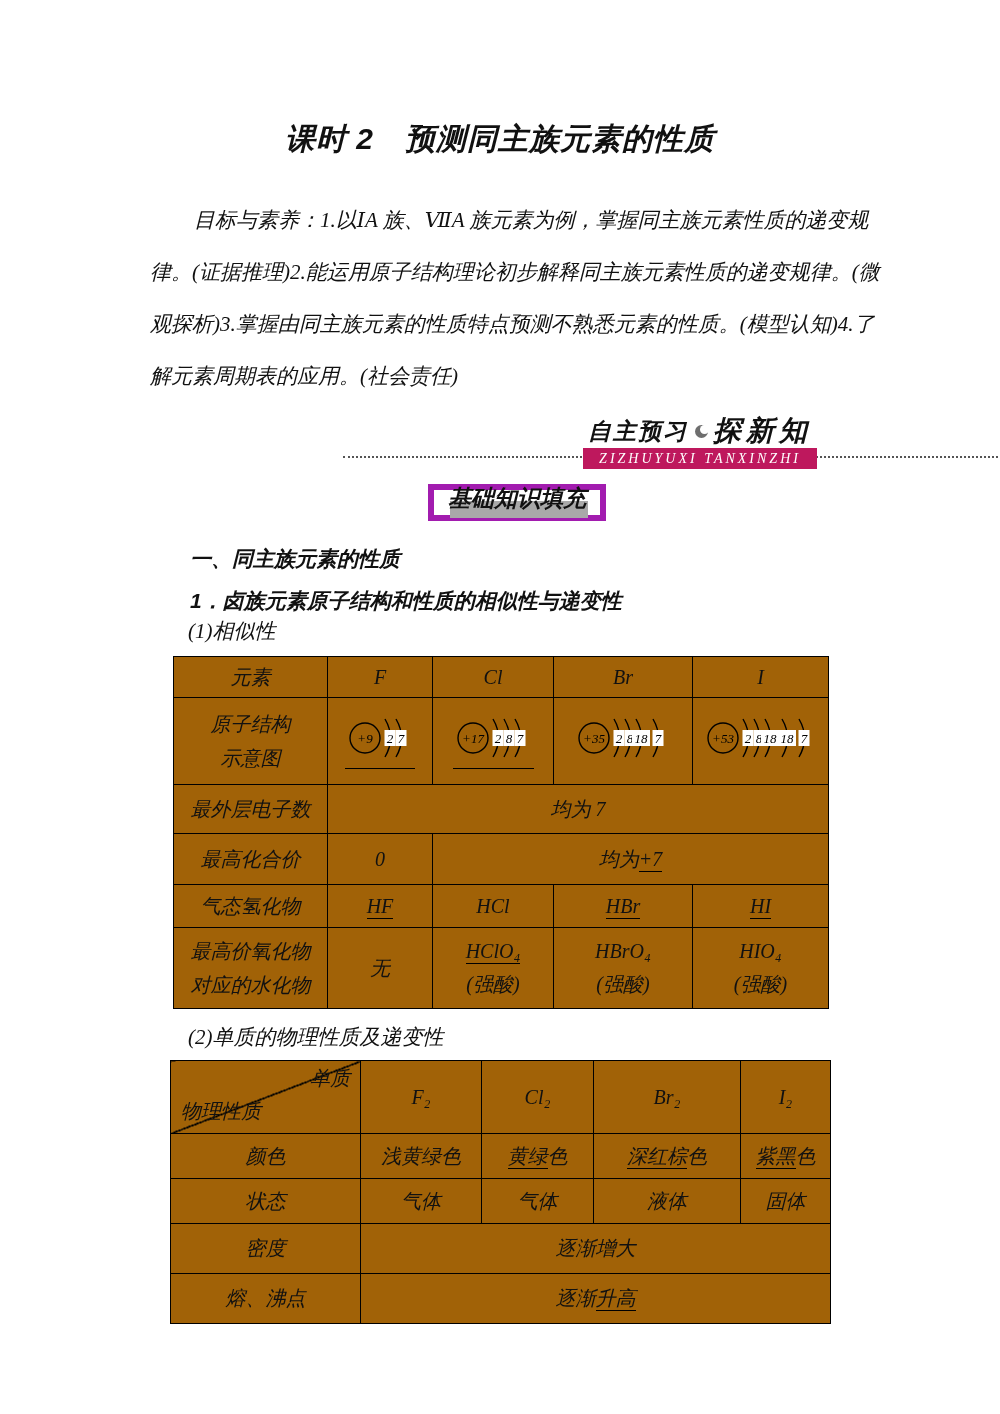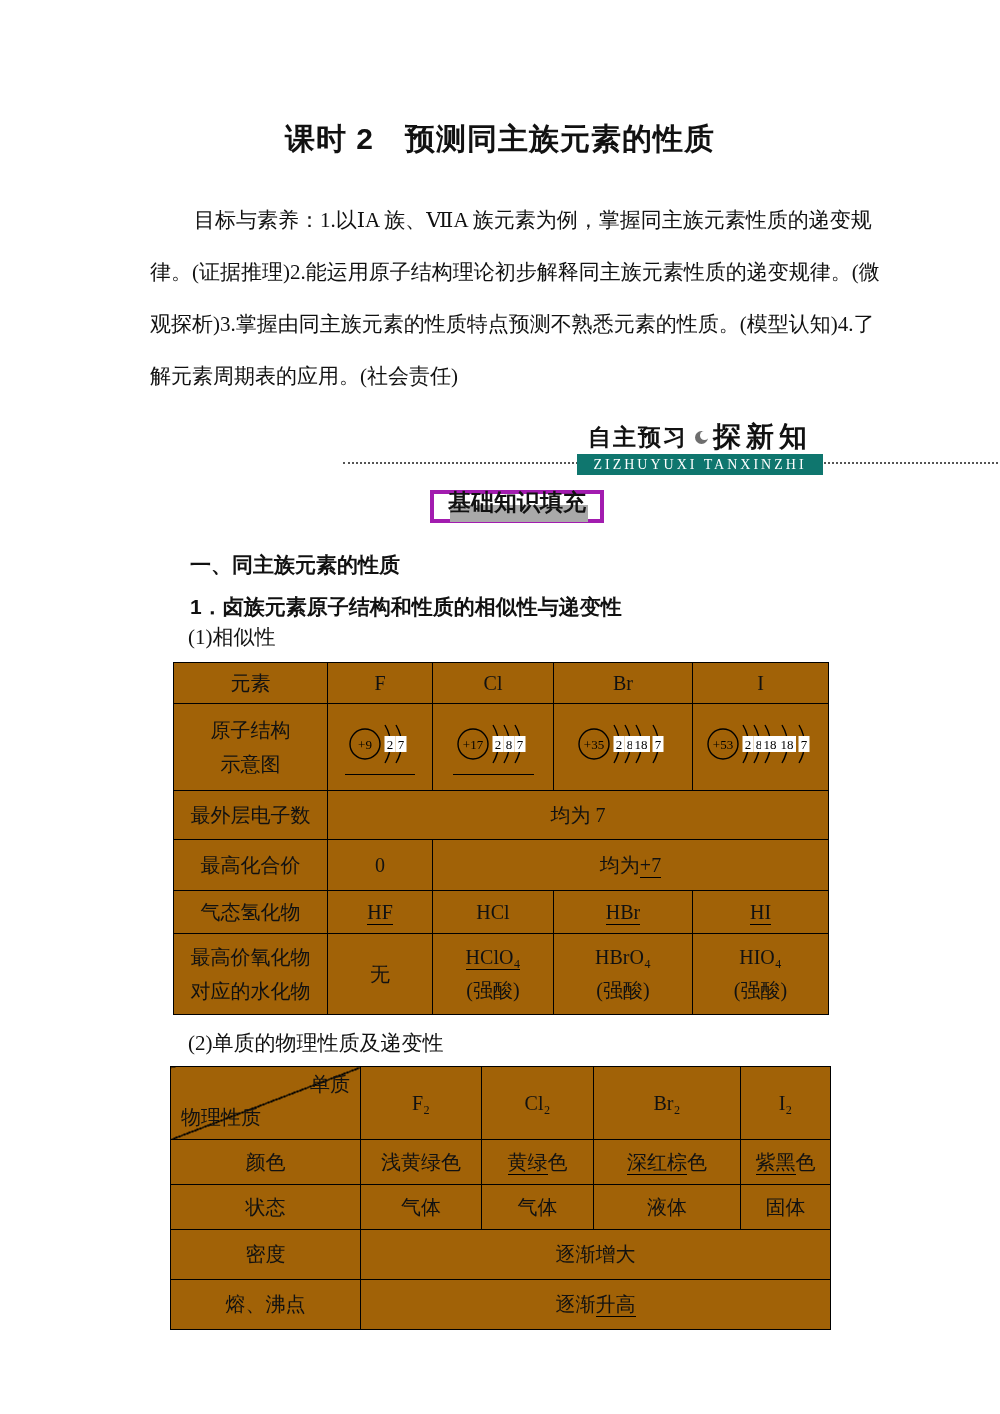--- a/index.html
+++ b/index.html
@@ -2,37 +2,37 @@
 <html><head>
 <meta charset="utf-8">
 <style>
   html,body{margin:0;padding:0;background:#fff;}
   body{
     width:1000px;height:1414px;
     color:#111;
     font-family:"Liberation Serif","DejaVu Serif",serif;
     position:relative;overflow:hidden;
   }
-  .content{padding:0 150px;}
+  .content{padding:0 150px;font-style:italic;}
 
   
   .doc-title{
     margin:0;padding-top:118px;
     text-align:center;
     font-family:"Liberation Sans","DejaVu Sans",sans-serif;
     font-weight:bold;font-size:30px;line-height:42px;letter-spacing:1px;
   }
 
   
   .objectives{margin-top:34px;font-size:21px;}
   .objectives .line{height:52px;line-height:52px;white-space:nowrap;}
   .objectives .line.first{padding-left:44px;}
 
   
-  .banner{position:relative;height:62px;margin-top:16px;}
+  .banner{position:relative;height:62px;margin-top:10px;}
   .banner-inner{position:absolute;left:100px;top:0;width:900px;text-align:center;}
   .banner-line{
     position:absolute;left:93px;top:44px;width:715px;height:0;
     border-top:2px dotted #555;
   }
   .banner-title{position:relative;line-height:36px;white-space:nowrap;}
   .banner-title .t-left{
     font-family:"Liberation Sans","DejaVu Sans",sans-serif;
     font-weight:700;font-size:23px;letter-spacing:2px;vertical-align:middle;
   }
@@ -43,28 +43,28 @@
   .leaf-icon::after{
     content:"";position:absolute;left:5px;top:0;width:9px;height:9px;
     background:#fff;border-radius:50%;
   }
   .banner-title .t-right{
     font-family:"Liberation Sans","DejaVu Sans",sans-serif;
     font-weight:900;font-size:28px;letter-spacing:5px;vertical-align:middle;
   }
   .banner-pinyin{
     position:relative;display:inline-block;margin-top:-1px;
-    background:#0f766e;color:#fff;
+    background:#be185d;color:#fff;
     font-family:"Liberation Serif","DejaVu Serif",serif;
     font-size:14px;letter-spacing:3px;line-height:21px;padding:0 16px;
   }
 
   
   .badge-wrap{text-align:center;margin-top:10px;height:40px;}
-  .badge{position:relative;display:inline-block;width:166px;height:25px;border:4px solid #a21caf;margin-left:34px;}
+  .badge{position:relative;display:inline-block;width:166px;height:25px;border:6px solid #a21caf;margin-left:34px;}
   .badge .shadow{position:absolute;left:16px;top:11px;width:138px;height:17px;background:#a9a9a9;}
   .badge .text{
     position:absolute;left:0;right:0;top:-7px;text-align:center;
     font-family:"Liberation Sans","DejaVu Sans",sans-serif;
     font-weight:700;font-size:23px;white-space:nowrap;
   }
 
   
   .h-bold{font-family:"Liberation Sans","DejaVu Sans",sans-serif;font-weight:700;font-size:21px;line-height:30px;padding-left:40px;}
   .h-plain{font-size:21px;line-height:30px;padding-left:38px;}

